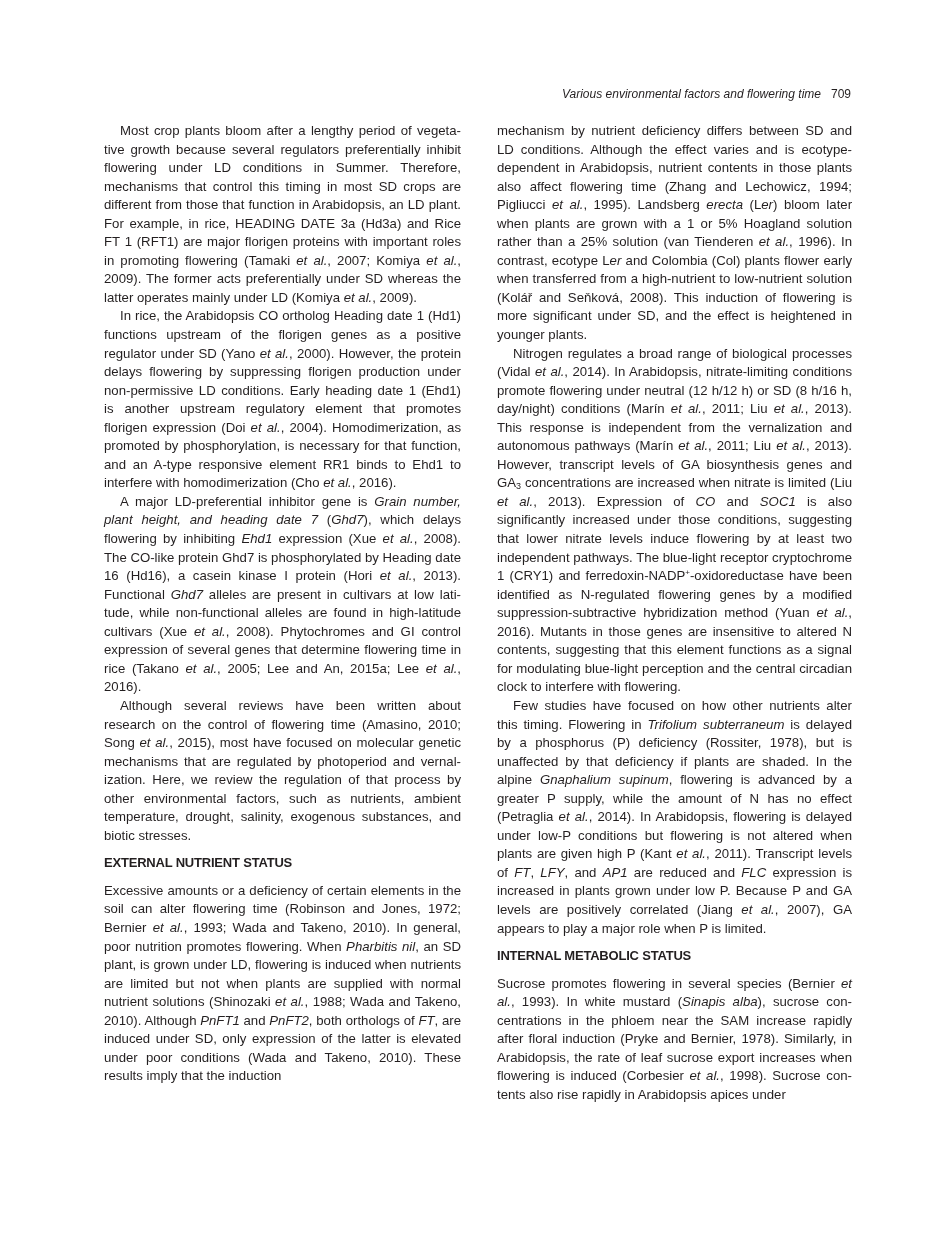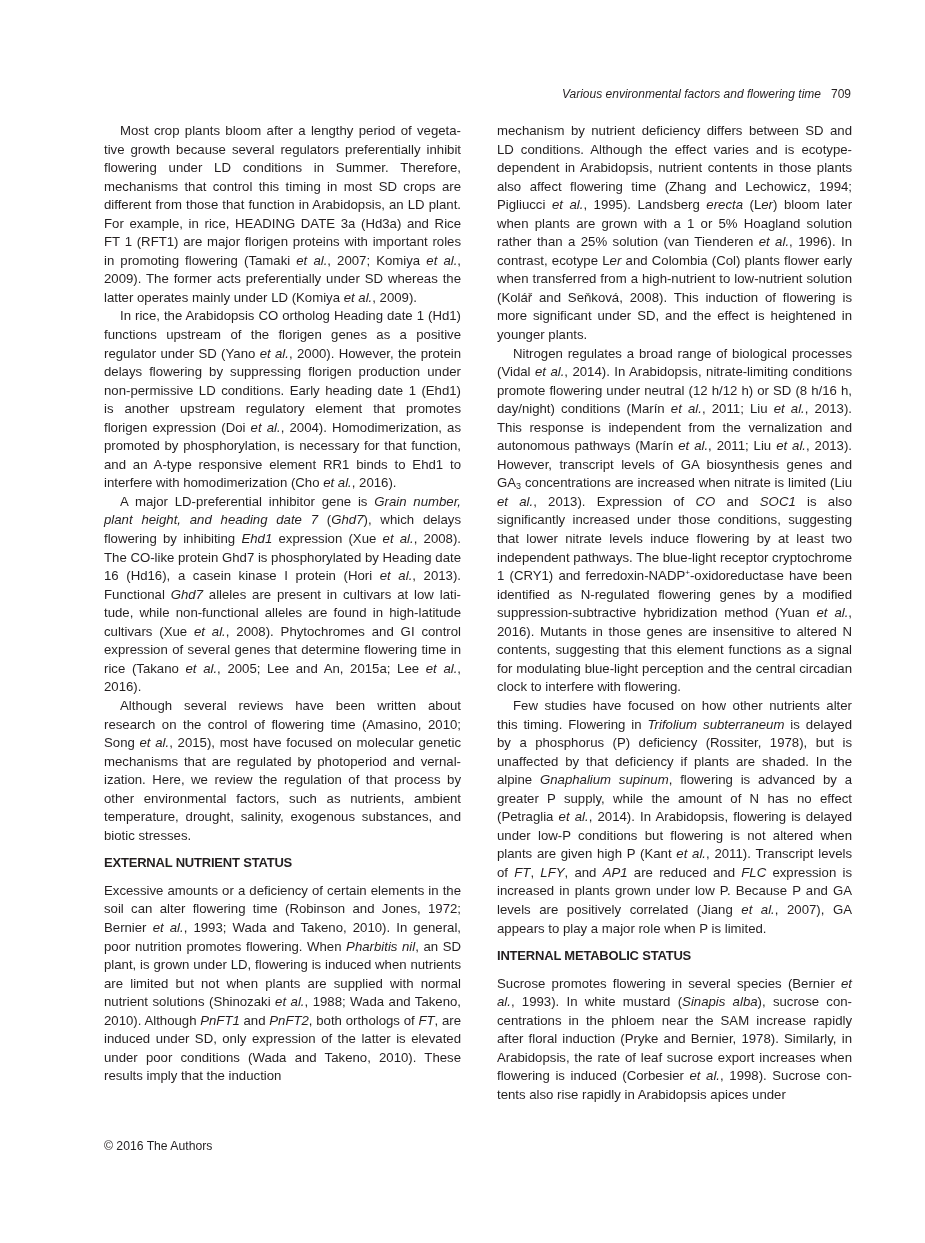--- a/index.html
+++ b/index.html
@@ -39,14 +39,13 @@
 
 <div class="col right">
   <p class="noindent"><span>mechanism by nutrient deficiency differs between SD and LD conditions. Although the effect varies and is ecotype-dependent in Arabidopsis, nutrient contents in those plants also affect flowering time (Zhang and Lechowicz, 1994; Pigliucci </span><i>et al.</i><span>, 1995). Landsberg </span><i>erecta</i><span> (L</span><i>er</i><span>) bloom later when plants are grown with a 1 or 5% Hoagland solution rather than a 25% solution (van Tienderen </span><i>et al.</i><span>, 1996). In contrast, ecotype L</span><i>er</i><span> and Colombia (Col) plants flower early when transferred from a high-nutrient to low-nutrient solution (Kolář and Seňková, 2008). This induction of flow­ering is more significant under SD, and the effect is height­ened in younger plants.</span></p>
   <p><span>Nitrogen regulates a broad range of biological processes (Vidal </span><i>et al.</i><span>, 2014). In Arabidopsis, nitrate-limiting condi­tions promote flowering under neutral (12 h/12 h) or SD (8 h/16 h, day/night) conditions (Marín </span><i>et al.</i><span>, 2011; Liu </span><i>et al.</i><span>, 2013). This response is independent from the vernal­ization and autonomous pathways (Marín </span><i>et al.</i><span>, 2011; Liu </span><i>et al.</i><span>, 2013). However, transcript levels of GA biosynthesis genes and GA</span><sub>3</sub><span> concentrations are increased when nitrate is limited (Liu </span><i>et al.</i><span>, 2013). Expression of </span><i>CO</i><span> and </span><i>SOC1</i><span> is also significantly increased under those conditions, sug­gesting that lower nitrate levels induce flowering by at least two independent pathways. The blue-light receptor cryptochrome 1 (CRY1) and ferredoxin-NADP</span><sup>+</sup><span>-oxidoreduc­tase have been identified as N-regulated flowering genes by a modified suppression-subtractive hybridization method (Yuan </span><i>et al.</i><span>, 2016). Mutants in those genes are insensitive to altered N contents, suggesting that this ele­ment functions as a signal for modulating blue-light per­ception and the central circadian clock to interfere with flowering.</span></p>
   <p><span>Few studies have focused on how other nutrients alter this timing. Flowering in </span><i>Trifolium subterraneum</i><span> is delayed by a phosphorus (P) deficiency (Rossiter, 1978), but is unaffected by that deficiency if plants are shaded. In the alpine </span><i>Gnaphalium supinum</i><span>, flowering is advanced by a greater P supply, while the amount of N has no effect (Petraglia </span><i>et al.</i><span>, 2014). In Arabidopsis, flowering is delayed under low-P conditions but flowering is not altered when plants are given high P (Kant </span><i>et al.</i><span>, 2011). Transcript levels of </span><i>FT</i><span>, </span><i>LFY</i><span>, and </span><i>AP1</i><span> are reduced and </span><i>FLC</i><span> expression is increased in plants grown under low P. Because P and GA levels are positively correlated (Jiang </span><i>et al.</i><span>, 2007), GA appears to play a major role when P is limited.</span></p>
   <h2>INTERNAL METABOLIC STATUS</h2>
   <p class="noindent"><span>Sucrose promotes flowering in several species (Bernier </span><i>et al.</i><span>, 1993). In white mustard (</span><i>Sinapis alba</i><span>), sucrose con­centrations in the phloem near the SAM increase rapidly after floral induction (Pryke and Bernier, 1978). Similarly, in Arabidopsis, the rate of leaf sucrose export increases when flowering is induced (Corbesier </span><i>et al.</i><span>, 1998). Sucrose con­tents also rise rapidly in Arabidopsis apices under</span></p>
 </div>
 
 <div class="footer">
-  <div>© 2016 The Authors</div>
 </div>
 
 </body></html>

